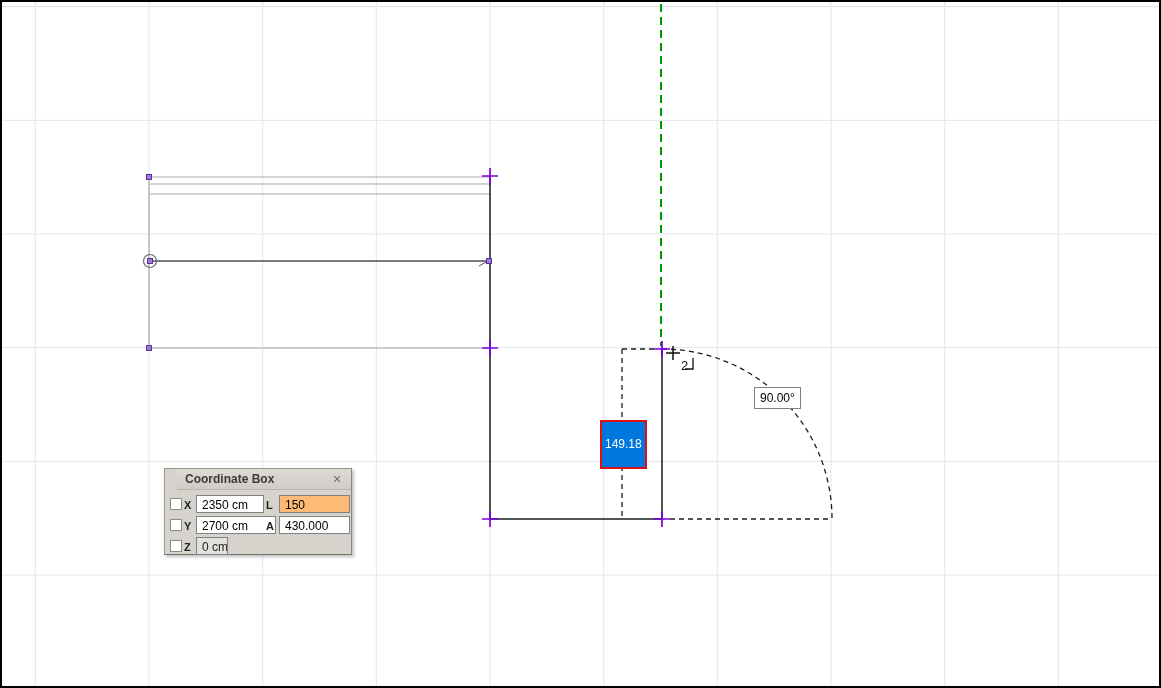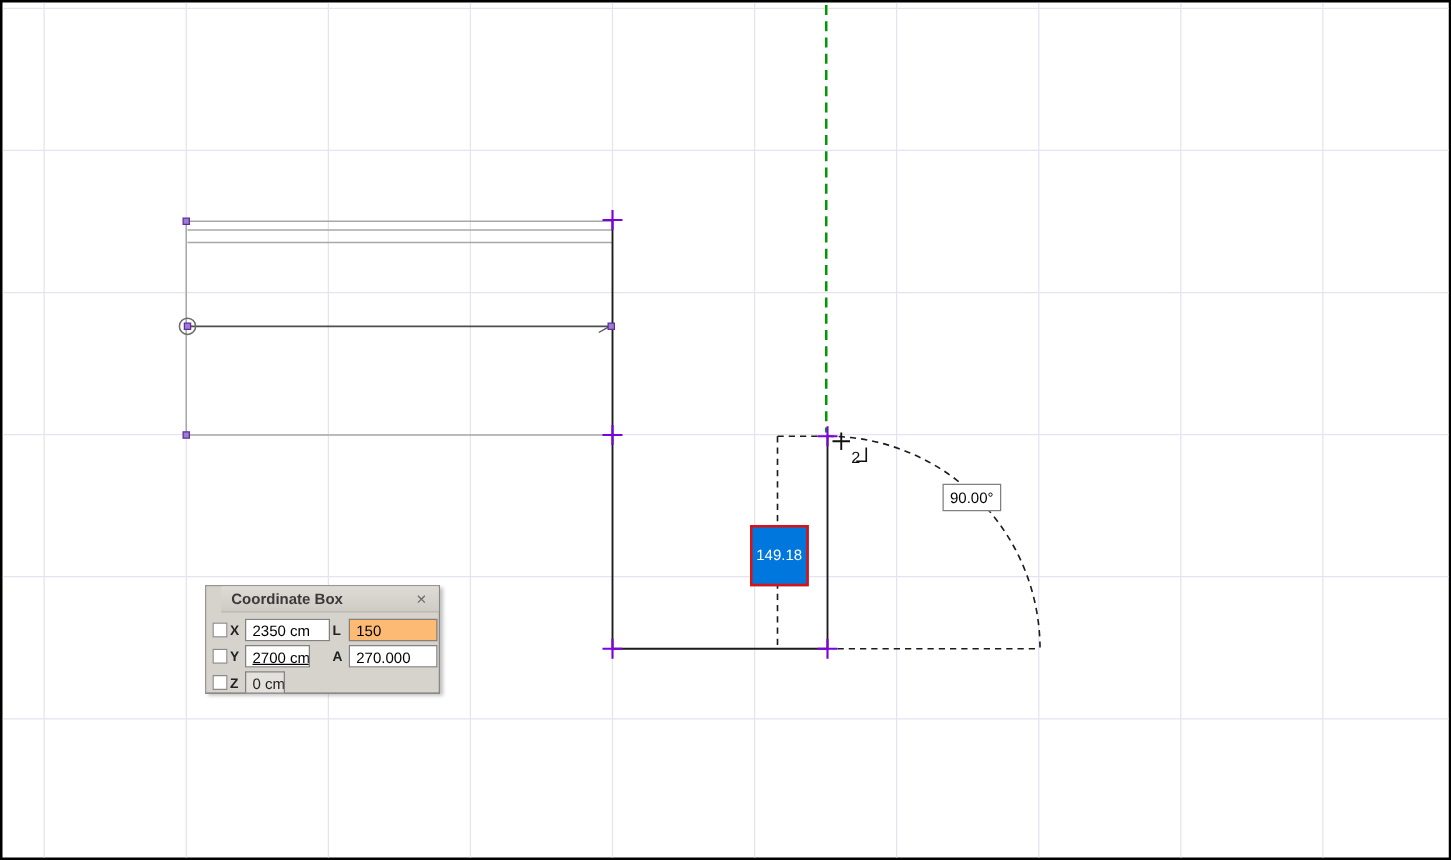--- a/index.html
+++ b/index.html
@@ -76,21 +76,21 @@
   .field.highlight { background: #fdba74; }
   .field.disabled  { background: #e3e1dc; color: #222222; }
 
   .cb1 { left: 5px;  top: 29px; }
   .cb2 { left: 5px;  top: 50px; }
   .cb3 { left: 5px;  top: 71px; }
   .lx  { left: 19px; top: 30px; }
   .ly  { left: 19px; top: 51px; }
   .lz  { left: 19px; top: 72px; }
   .fx  { left: 31px; top: 26px; width: 68px; }
-  .fy  { left: 31px; top: 47px; width: 52px; text-decoration: underline; }
+  .fy  { left: 31px; top: 47px; width: 80px; }
   .fz  { left: 31px; top: 68px; width: 32px; }
   .ll  { left: 101px; top: 30px; }
   .la  { left: 101px; top: 51px; }
   .fl  { left: 114px; top: 26px; width: 71px; }
   .fa  { left: 114px; top: 47px; width: 71px; }
 </style>
 </head>
 <body>
 
 <div class="window">
@@ -182,16 +182,16 @@
     <div class="field fy">2700 cm</div>
 
     <div class="checkbox cb3"></div>
     <span class="axis-label lz">Z</span>
     <div class="field fz disabled">0 cm</div>
 
     <span class="axis-label ll">L</span>
     <div class="field fl highlight">150</div>
 
     <span class="axis-label la">A</span>
-    <div class="field fa">270.000</div>
+    <div class="field fa">430.000</div>
   </div>
 
 </div>
 
 </body></html>

